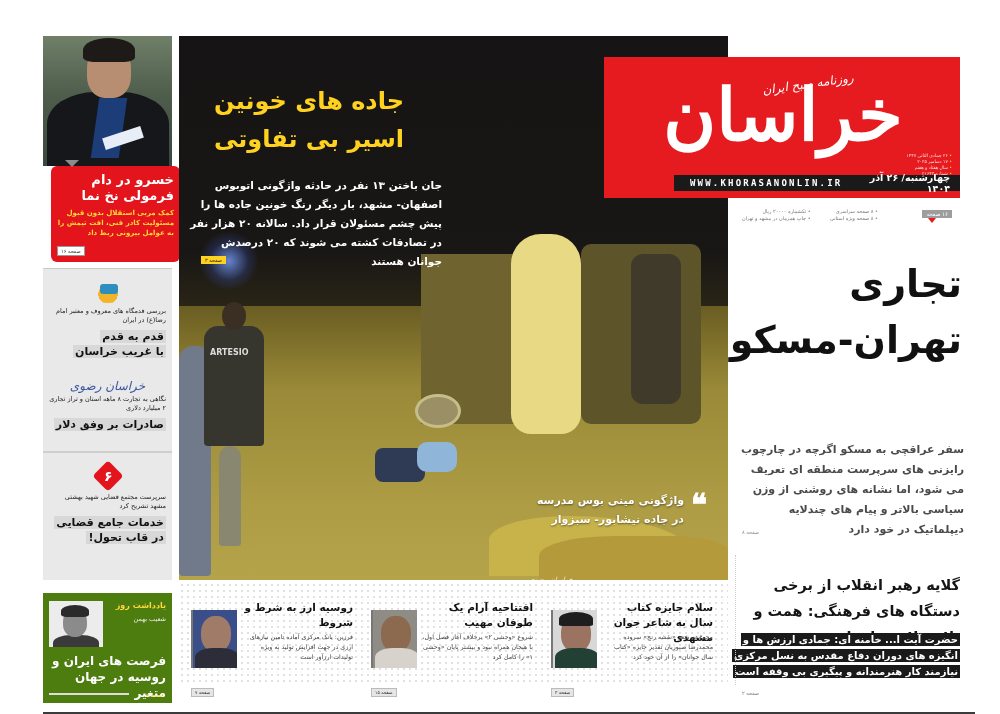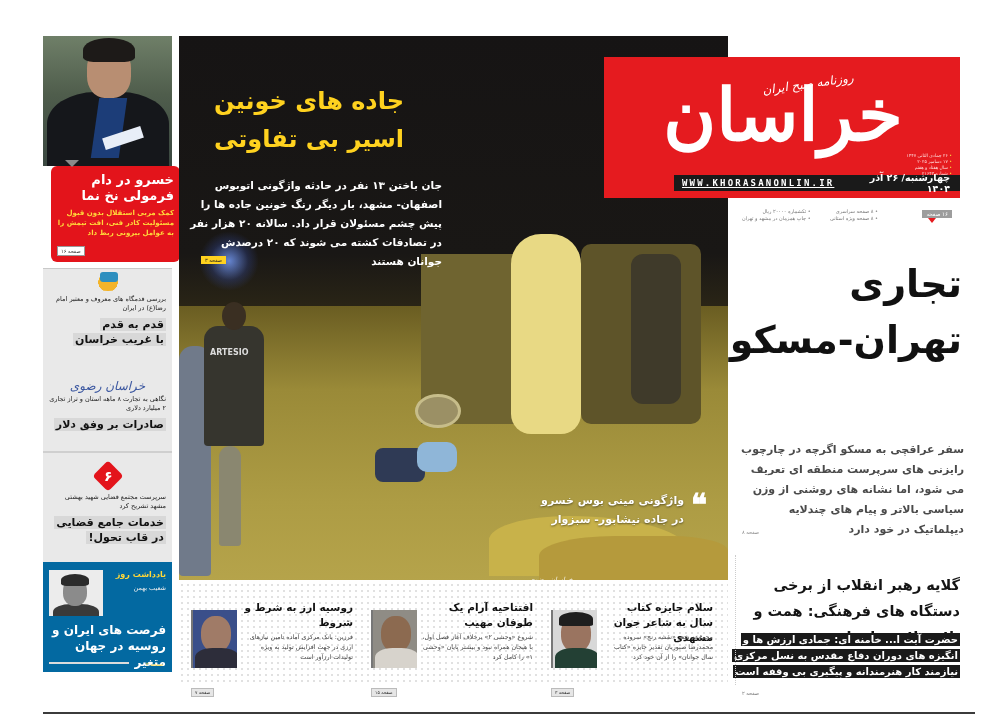--- a/index.html
+++ b/index.html
@@ -32,21 +32,21 @@
   .gp-title { color: #111; font-weight: bold; font-size: 11px; line-height: 15px; margin-top: 4px; display: inline-block; }
   .gp-title span { background: #d8d8d8; padding: 0 2px; }
   .gp-divider { position: absolute; left: 0; width: 129px; height: 2px; background: #cfcfcf; }
   .logo-roots { background: radial-gradient(circle at 50% 60%, #f3b42a 0 40%, transparent 41%); position: relative; }
   .logo-roots::after { content: ""; position: absolute; left: 12px; top: 3px; width: 18px; height: 10px; background: #2e8fbf; border-radius: 3px; }
   .logo-razavi { font-family: "DejaVu Serif", serif; font-style: italic; color: #3b57a0; font-size: 12px; text-align: center; height: 18px; line-height: 18px; }
   .logo-six { width: 22px; height: 22px; margin: 0 auto 6px; background: #e3141b; transform: rotate(45deg); border-radius: 4px;
     display: flex; align-items: center; justify-content: center; }
   .logo-six span { transform: rotate(-45deg); color: #fff; font-weight: bold; font-size: 14px; }
 
-  .opinion-box { position: absolute; left: 0; top: 526px; width: 129px; height: 110px; background: #0369a1; padding: 6px; }
+  .opinion-box { position: absolute; left: 0; top: 557px; width: 129px; height: 110px; background: #4d7c0f; padding: 6px; }
   .opinion-photo { position: absolute; left: 6px; top: 8px; width: 54px; height: 46px; background: #ececec; overflow: hidden; }
   .opinion-photo .face { position: absolute; left: 14px; top: 8px; width: 24px; height: 28px; border-radius: 45%; background: #8b8b8b; }
   .opinion-photo .hair2 { position: absolute; left: 12px; top: 4px; width: 28px; height: 12px; border-radius: 50% 50% 20% 20%; background: #2b2b2b; }
   .opinion-photo .body { position: absolute; left: 4px; top: 34px; width: 46px; height: 20px; border-radius: 40% 40% 0 0; background: #3a3a3a; }
   .opinion-label { position: absolute; right: 6px; top: 8px; color: #ffd83a; font-weight: bold; font-size: 8px; }
   .opinion-author { position: absolute; right: 6px; top: 22px; color: #eee; font-size: 6.5px; }
   .opinion-title { position: absolute; right: 6px; top: 60px; width: 118px; color: #fff; font-weight: bold; font-size: 12px; line-height: 16px; }
   .opinion-line { position: absolute; left: 6px; bottom: 8px; width: 80px; height: 2px; background: #dcdcdc; }
   .opinion-box .page-ref { position: absolute; right: 6px; bottom: 4px; background: transparent; color: #ffd83a; border: none; }
 
@@ -83,21 +83,21 @@
 
   
   .masthead { position: absolute; left: 604px; top: 57px; width: 356px; height: 141px; background: #e51b1f; overflow: hidden; }
   .mast-logo { position: absolute; left: 14px; top: 8px; width: 330px; height: 100px; color: #ffffff; font-family: "DejaVu Serif", serif;
     font-size: 72px; font-weight: bold; line-height: 100px; text-align: center; letter-spacing: -4px; }
   .mast-sub { position: absolute; left: 158px; top: 20px; color: #fff; font-family: "DejaVu Serif", serif; font-style: italic; font-size: 12px; transform: rotate(-8deg); }
   .mast-meta { position: absolute; right: 8px; top: 96px; width: 64px; }
   .mast-meta div { color: #ffd9d9; font-size: 4.5px; line-height: 6px; }
   .mast-meta div::before { content: "• "; color: #ffcf3a; }
   .mast-bar { position: absolute; left: 70px; top: 118px; width: 286px; height: 16px; background: #1a1a1a; display: flex; align-items: center; }
-  .mast-url { color: #fff; font-family: "DejaVu Sans Mono", monospace; font-weight: bold; font-size: 9px; letter-spacing: 2.2px; padding-left: 8px; width: 182px; text-decoration: underline; }
+  .mast-url { color: #fff; font-family: "DejaVu Sans Mono", monospace; font-weight: bold; font-size: 9px; letter-spacing: 2.2px; padding-left: 16px; width: 182px; }
   .mast-date { color: #fff; font-weight: bold; font-size: 9.5px; width: 100px; text-align: right; padding-right: 6px; }
 
   .edition-info { position: absolute; left: 742px; top: 208px; width: 210px; height: 20px; }
   .edition-col { position: absolute; top: 0; }
   .edition-col div { color: #777; font-size: 5px; line-height: 7px; }
   .edition-col div::before { content: "• "; }
   .edition-badge { position: absolute; right: 0; top: 2px; background: #9d9d9d; color: #fff; font-size: 5.5px; padding: 1px 4px; }
   .edition-badge::after { content: ""; position: absolute; left: 6px; bottom: -5px; border-left: 4px solid transparent; border-right: 4px solid transparent; border-top: 5px solid #e51b1f; }
 
   
@@ -141,21 +141,21 @@
     <div class="paper"></div>
   </div>
   <div class="coach-box rtl">
     <span class="pointer"></span>
     <div class="coach-title">خسرو در دام فرمولی نخ نما</div>
     <div class="coach-body">کمک مربی استقلال بدون قبول مسئولیت کادر فنی، افت تیمش را به عوامل بیرونی ربط داد</div>
     <span class="page-ref">صفحه ۱۶</span>
   </div>
 
   <div class="gray-panel">
-    <div class="gp-item rtl" style="top:0;">
+    <div class="gp-item rtl" style="top:12px;">
       <div class="gp-logo logo-roots"></div>
       <div class="gp-small">بررسی قدمگاه های معروف و معتبر امام رضا(ع) در ایران</div>
       <div class="gp-title">
         <span>قدم به قدم</span><br>
         <span>با غریب خراسان</span>
       </div>
     </div>
     <div class="gp-item rtl" style="top:108px;">
       <div class="logo-razavi">خراسان رضوی</div>
       <div class="gp-small">نگاهی به تجارت ۸ ماهه استان و تراز تجاری ۲ میلیارد دلاری</div>
@@ -209,21 +209,21 @@
   <div class="cloth"></div>
 
   <div class="hero-title rtl">
     <div>جاده های خونین</div>
     <div>اسیر بی تفاوتی</div>
   </div>
   <div class="hero-body rtl">جان باختن ۱۳ نفر در حادثه واژگونی اتوبوس اصفهان- مشهد، بار دیگر رنگ خونین جاده ها را پیش چشم مسئولان قرار داد. سالانه ۲۰ هزار نفر در تصادفات کشته می شوند که ۲۰ درصدش جوانان هستند</div>
   <span class="hero-pageref">صفحه ۳</span>
   <div class="hero-quote-mark">❝</div>
   <div class="hero-caption rtl">
-    <div>واژگونی مینی بوس خسرو</div>
+    <div>واژگونی مینی بوس مدرسه</div>
     <div>در جاده نیشابور- سبزوار</div>
   </div>
   <div class="hero-credit">خراسان رضوی</div>
 </div>
 
 <div class="masthead">
   <div class="mast-logo rtl" style="text-align:center;">خراسان</div>
   <div class="mast-sub">روزنامه صبح ایران</div>
   <div class="mast-meta rtl">
     <div>۲۶ جمادی الثانی ۱۴۴۷</div>

